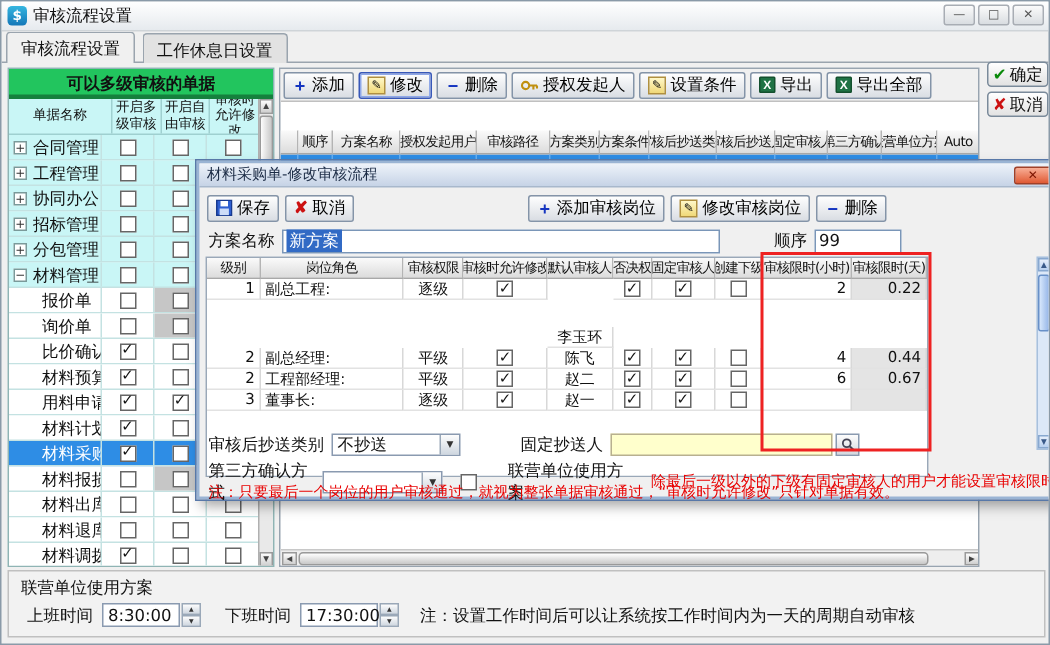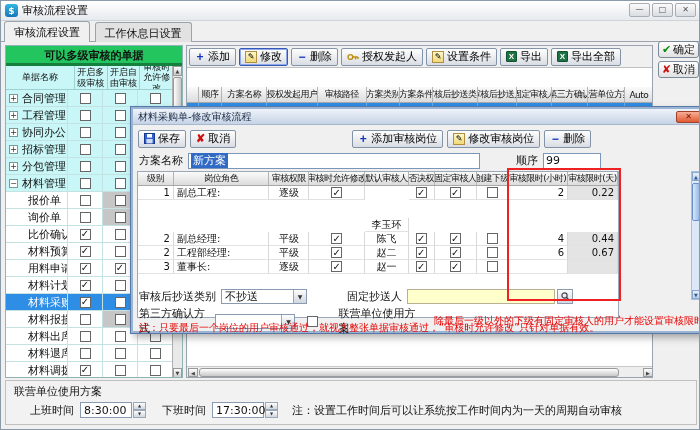--- a/index.html
+++ b/index.html
@@ -124,21 +124,21 @@
     font-size:6px; display:flex; align-items:center; justify-content:center; color:#333; }
   .ylw-input { height:15px; background:#ffffcc; border:1px solid #b8b090; }
   .mini-btn { width:16px; height:15px; background:linear-gradient(#fdfdfd,#d4d8de); border:1px solid #8a9ab0; margin-left:2px;
     display:flex; align-items:center; justify-content:center; }
   .red-text { color:#e80000; font-size:10px; white-space:nowrap; }
   .dlg-note { position:absolute; left:6px; top:212px; color:#e80000; font-size:10px; white-space:nowrap; }
 
   
   .bottom-bar { position:absolute; left:4px; top:379px; width:692px; height:45px; border:1px solid #c0c0c0; background:#f2f2f2; }
   .bb-title { position:absolute; left:8px; top:3px; }
-  .bb-row { position:absolute; left:24px; top:21px; display:flex; align-items:center; }
+  .bb-row { position:absolute; left:12px; top:21px; display:flex; align-items:center; }
   .time-input { width:52px; height:16px; background:#fff; border:1px solid #8a9ab0; line-height:15px; padding-left:3px; }
   .spin { width:13px; height:16px; display:inline-flex; flex-direction:column; margin-left:1px; }
   .spin span { flex:1; background:linear-gradient(#fdfdfd,#cfd7e0); border:1px solid #9aa8b8; font-size:4px; line-height:6px; text-align:center; color:#333; }
 
   .gutter-arrow { color:#000; font-size:8px; }
 </style>
 </head>
 <body>
 
 <div class="window">

